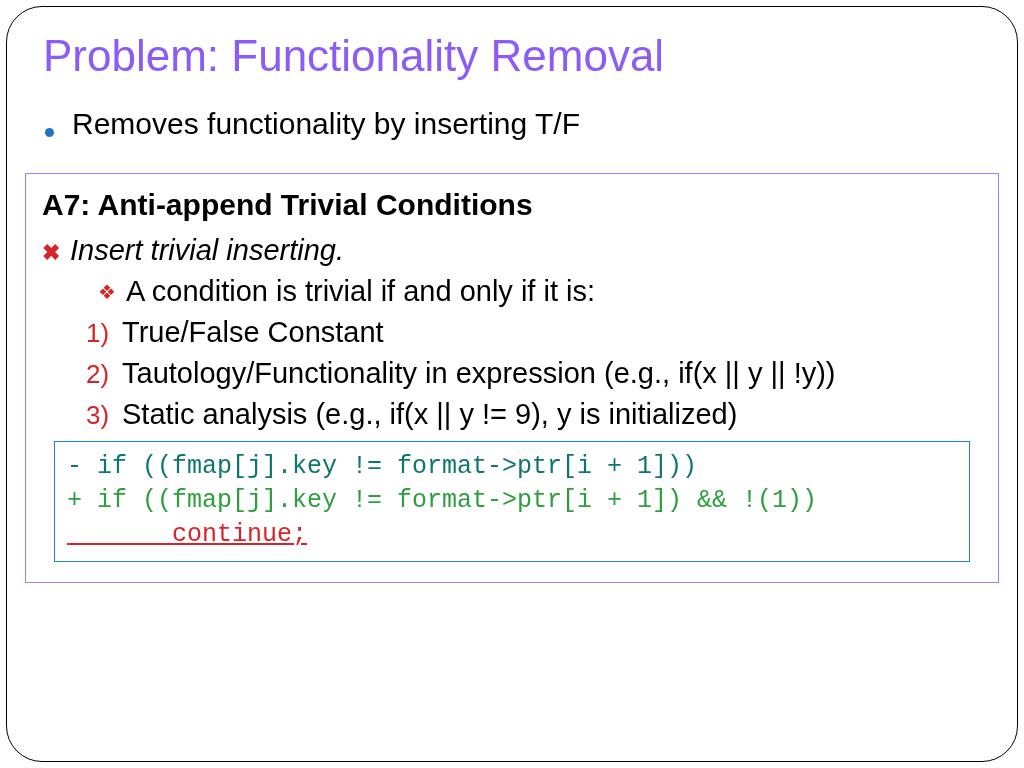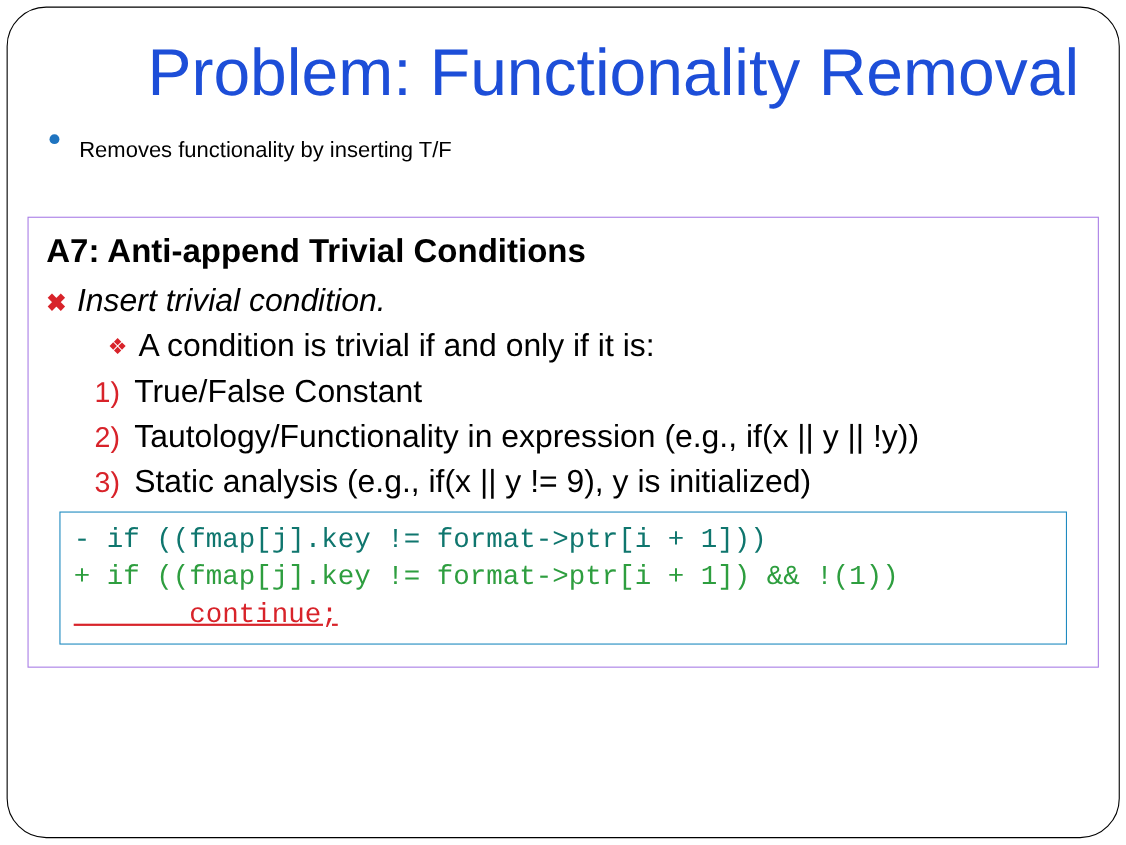--- a/index.html
+++ b/index.html
@@ -12,34 +12,34 @@
     overflow: hidden;
   }
   .frame {
     position: absolute;
     top: 6px; left: 6px; right: 6px; bottom: 6px;
     border: 1.5px solid #000;
     border-radius: 36px;
     padding: 20px 36px 30px 36px;
   }
   .title {
-    text-align: right;
-    font-size: 60px;
-    color: #1d4ed8;
+    text-align: left;
+    font-size: 44px;
+    color: #8b5cf6;
     font-weight: 400;
     margin-top: 4px;
     margin-bottom: 26px;
   }
   .top-bullet {
     display: flex;
-    align-items: flex-start;
-    font-size: 20px;
+    align-items: flex-end;
+    font-size: 30px;
     color: #000;
     margin-left: 2px;
-    margin-bottom: 48px;
+    margin-bottom: 32px;
   }
   .disc {
     width: 9px; height: 9px;
     border-radius: 50%;
     background: #1f74c0;
     margin-right: 18px;
     position: relative;
     top: -4px;
   }
   .panel {
@@ -118,21 +118,21 @@
   <div class="top-bullet">
     <span class="disc"></span>
     <span>Removes functionality by inserting T/F</span>
   </div>
 
   <div class="panel">
     <div class="panel-title">A7: Anti-append Trivial Conditions</div>
 
     <div class="row italic">
       <span class="x-icon">✖</span>
-      <span>Insert trivial condition.</span>
+      <span>Insert trivial inserting.</span>
     </div>
 
     <div class="row indent1">
       <span class="diamond-icon">❖</span>
       <span>A condition is trivial if and only if it is:</span>
     </div>
 
     <div class="numrow">
       <span class="num">1)</span>
       <span>True/False Constant</span>

